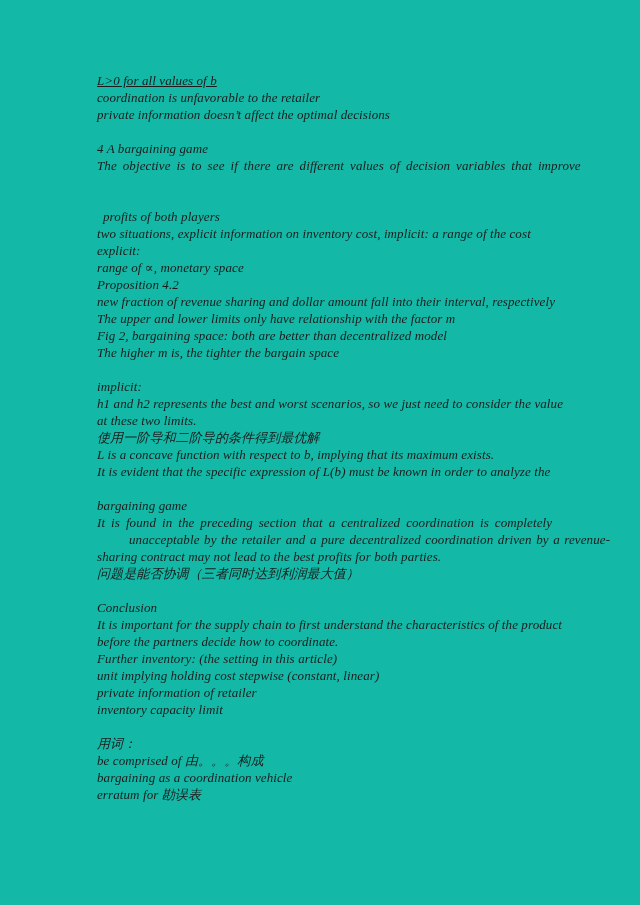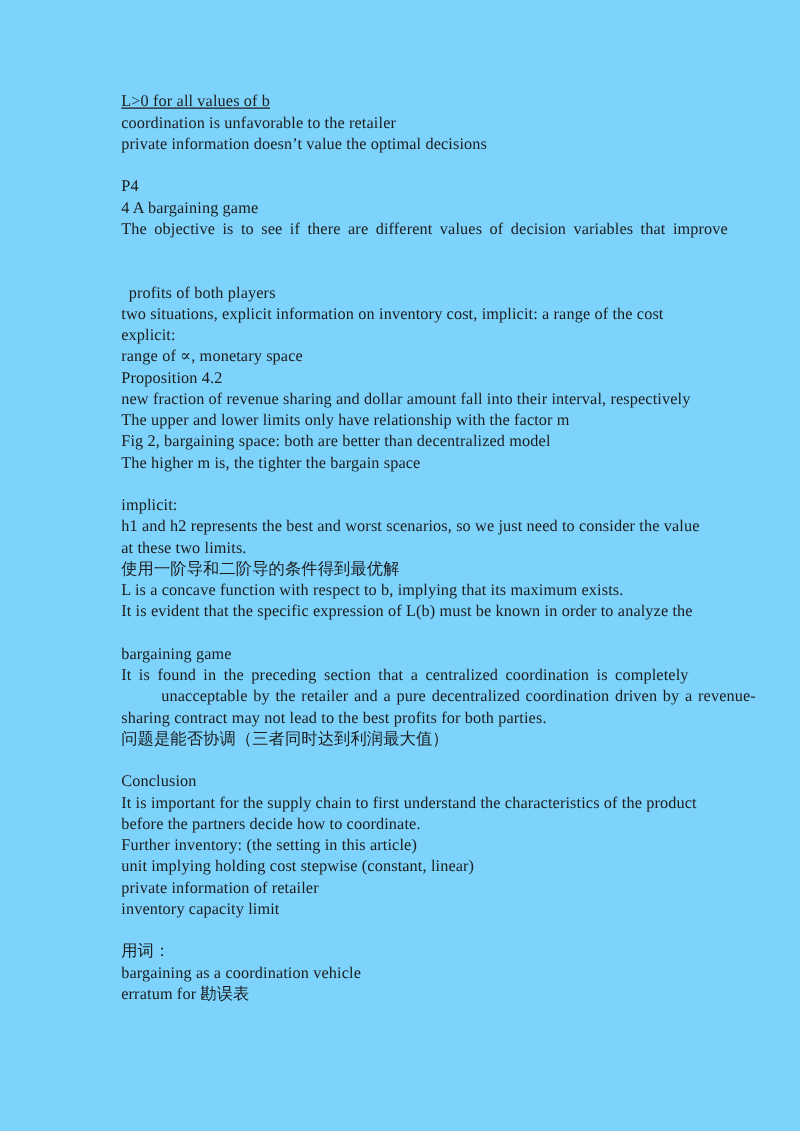--- a/index.html
+++ b/index.html
@@ -1,22 +1,23 @@
 <!DOCTYPE html>
 <html><head>
 <meta charset="utf-8">
 <style>
   html, body { margin: 0; padding: 0; background: #ffffff; }
   .page {
     position: relative;
     width: 640px;
     height: 905px;
-    background: #7dd3fc;
+    background: #14b8a6;
     overflow: hidden;
     font-family: "Liberation Serif", "DejaVu Serif", serif;
+    font-style: italic;
   }
   .content {
     position: absolute;
     left: 97px;
     top: 72px;
     width: 474px;
   }
   .section { margin: 0 0 17px 0; }
   .section:last-child { margin-bottom: 17px; }
   .ln {
@@ -35,25 +36,24 @@
 </style>
 </head>
 <body>
 
 <div class="page">
   <div class="content">
 
     <div class="section">
       <div class="ln u">L&gt;0 for all values of b</div>
       <div class="ln">coordination is unfavorable to the retailer</div>
-      <div class="ln">private information doesn’t value the optimal decisions</div>
+      <div class="ln">private information doesn’t affect the optimal decisions</div>
     </div>
 
     <div class="section">
-      <div class="ln">P4</div>
       <div class="ln">4 A bargaining game</div>
       <div class="ln j">The objective is to see if there are different values of decision variables that improve</div>
       <div class="ln indent">profits of both players</div>
       <div class="ln">two situations, explicit information on inventory cost, implicit: a range of the cost</div>
       <div class="ln">explicit:</div>
       <div class="ln">range of ∝, monetary space</div>
       <div class="ln">Proposition 4.2</div>
       <div class="ln">new fraction of revenue sharing and dollar amount fall into their interval, respectively</div>
       <div class="ln">The upper and lower limits only have relationship with the factor m</div>
       <div class="ln">Fig 2, bargaining space: both are better than decentralized model</div>
@@ -82,18 +82,19 @@
       <div class="ln">It is important for the supply chain to first understand the characteristics of the product</div>
       <div class="ln">before the partners decide how to coordinate.</div>
       <div class="ln">Further inventory: (the setting in this article)</div>
       <div class="ln">unit implying holding cost stepwise (constant, linear)</div>
       <div class="ln">private information of retailer</div>
       <div class="ln">inventory capacity limit</div>
     </div>
 
     <div class="section">
       <div class="ln cjk">用词：</div>
+      <div class="ln cjk">be comprised of 由。。。构成</div>
       <div class="ln">bargaining as a coordination vehicle</div>
       <div class="ln cjk">erratum for 勘误表</div>
     </div>
 
   </div>
 </div>
 
 </body></html>

